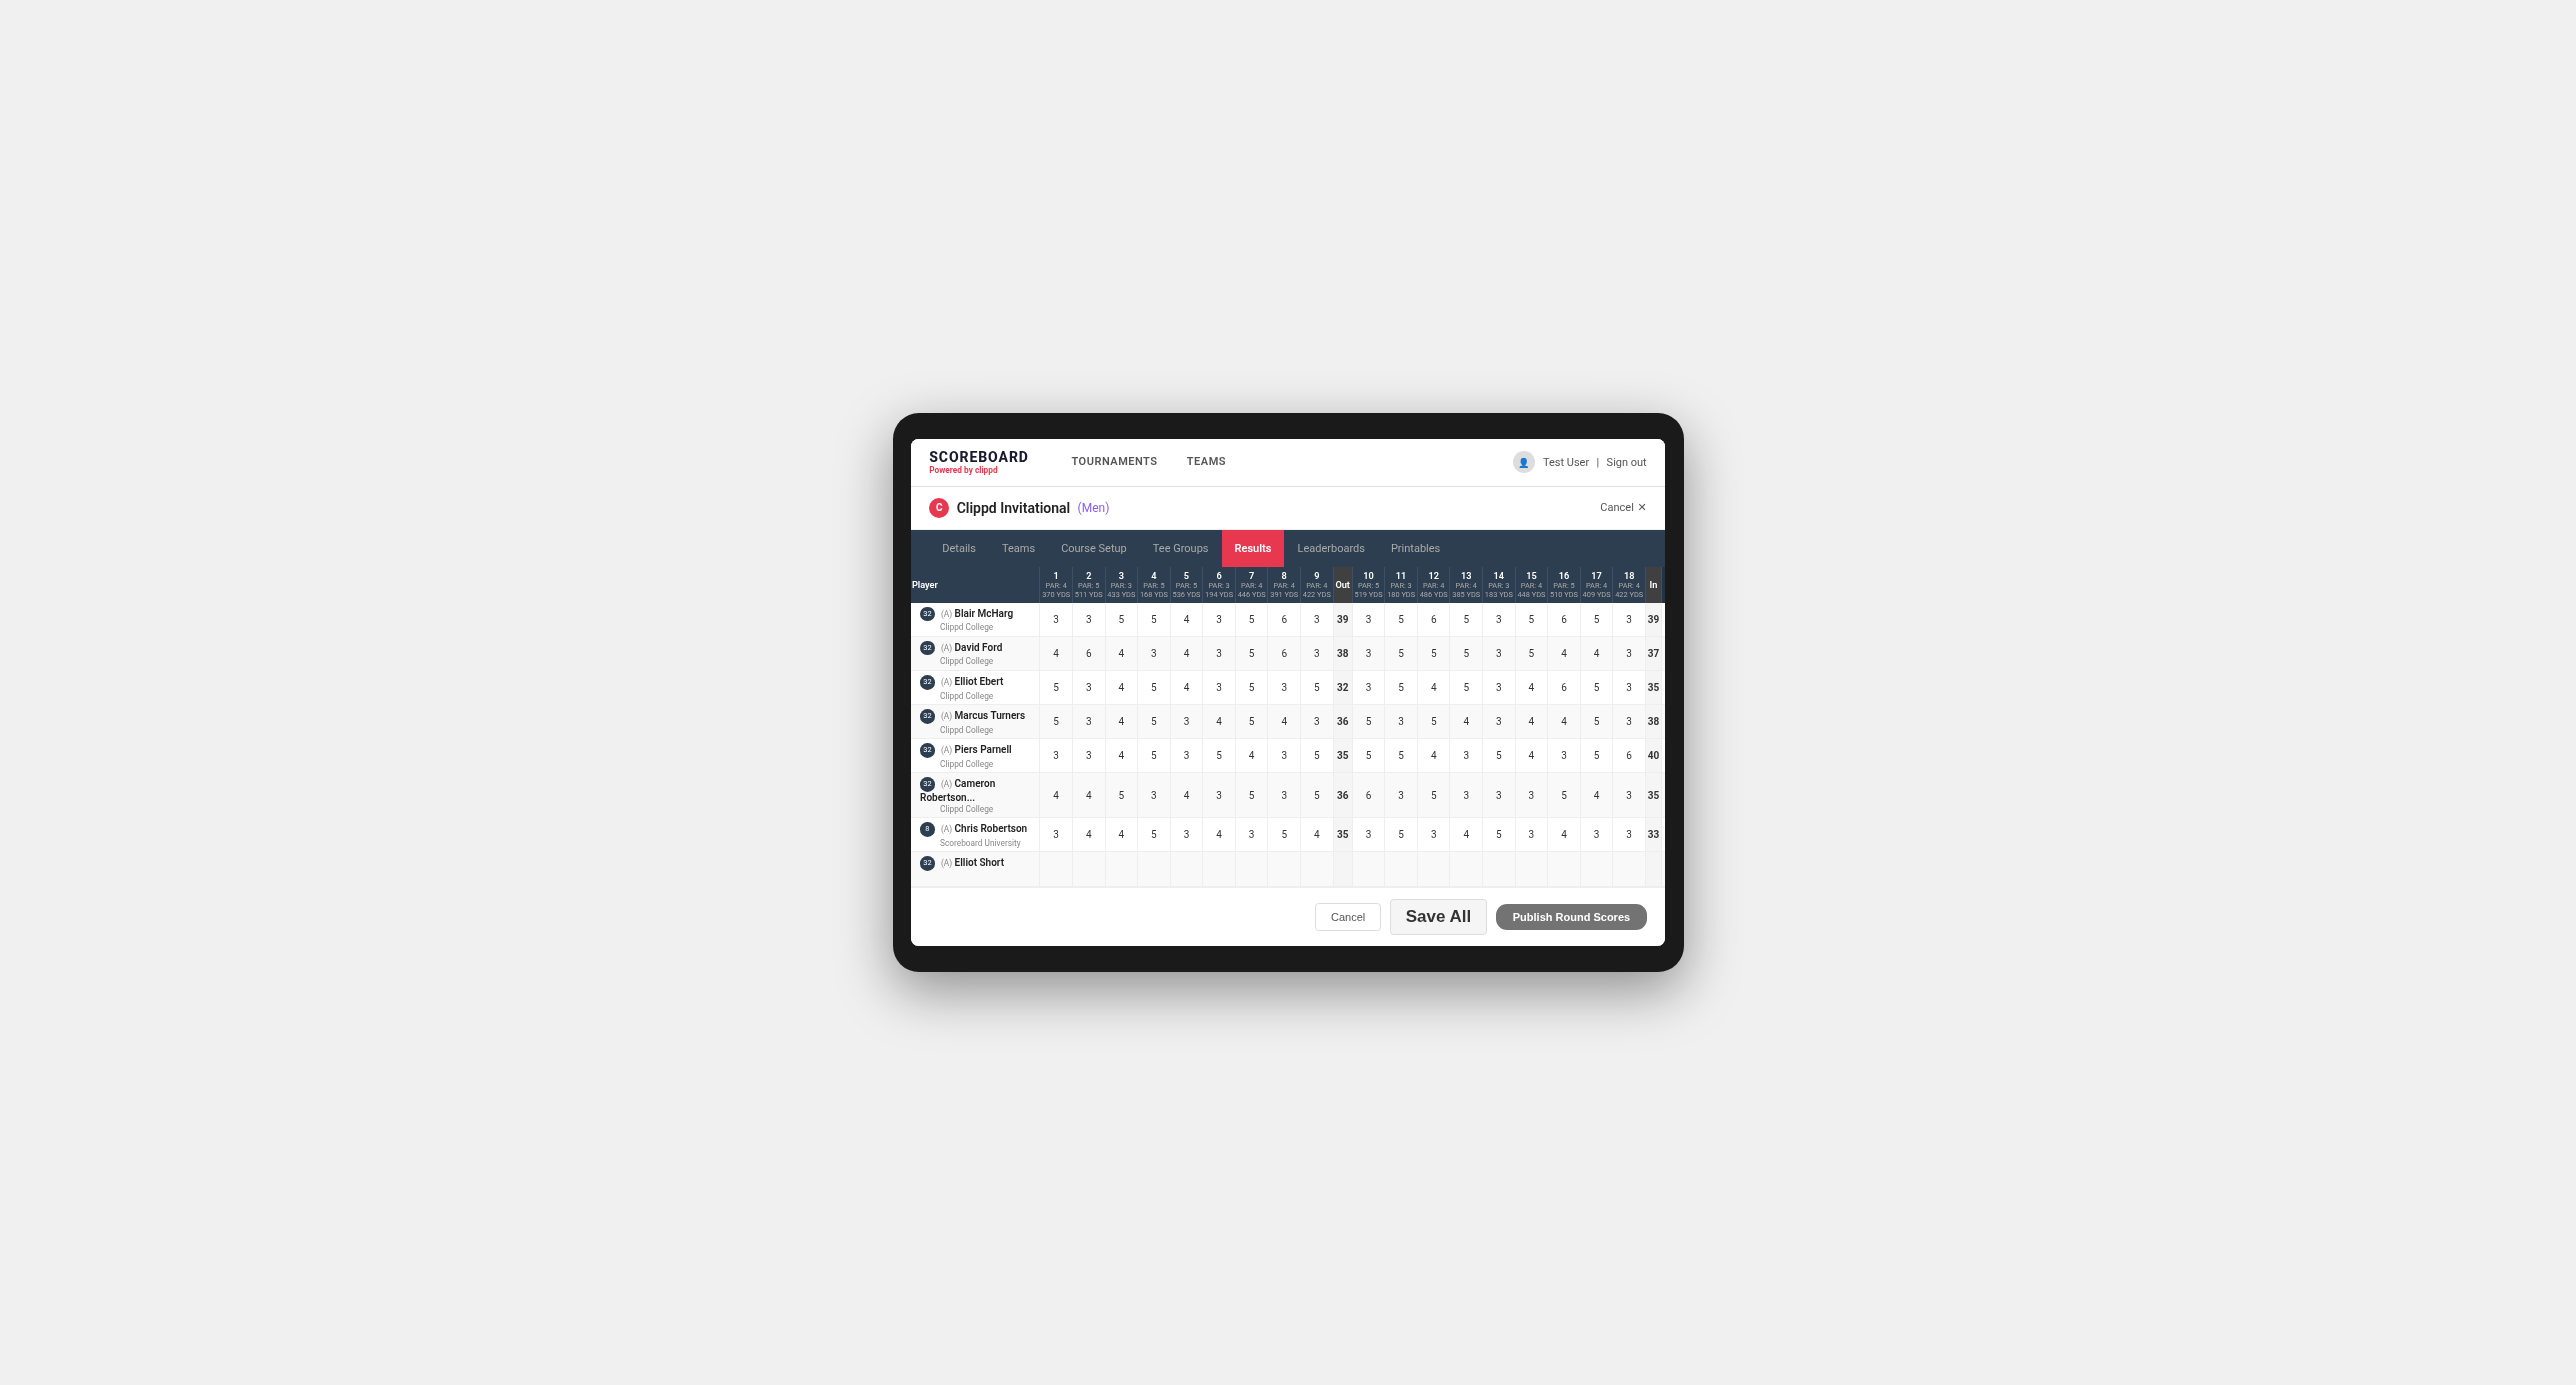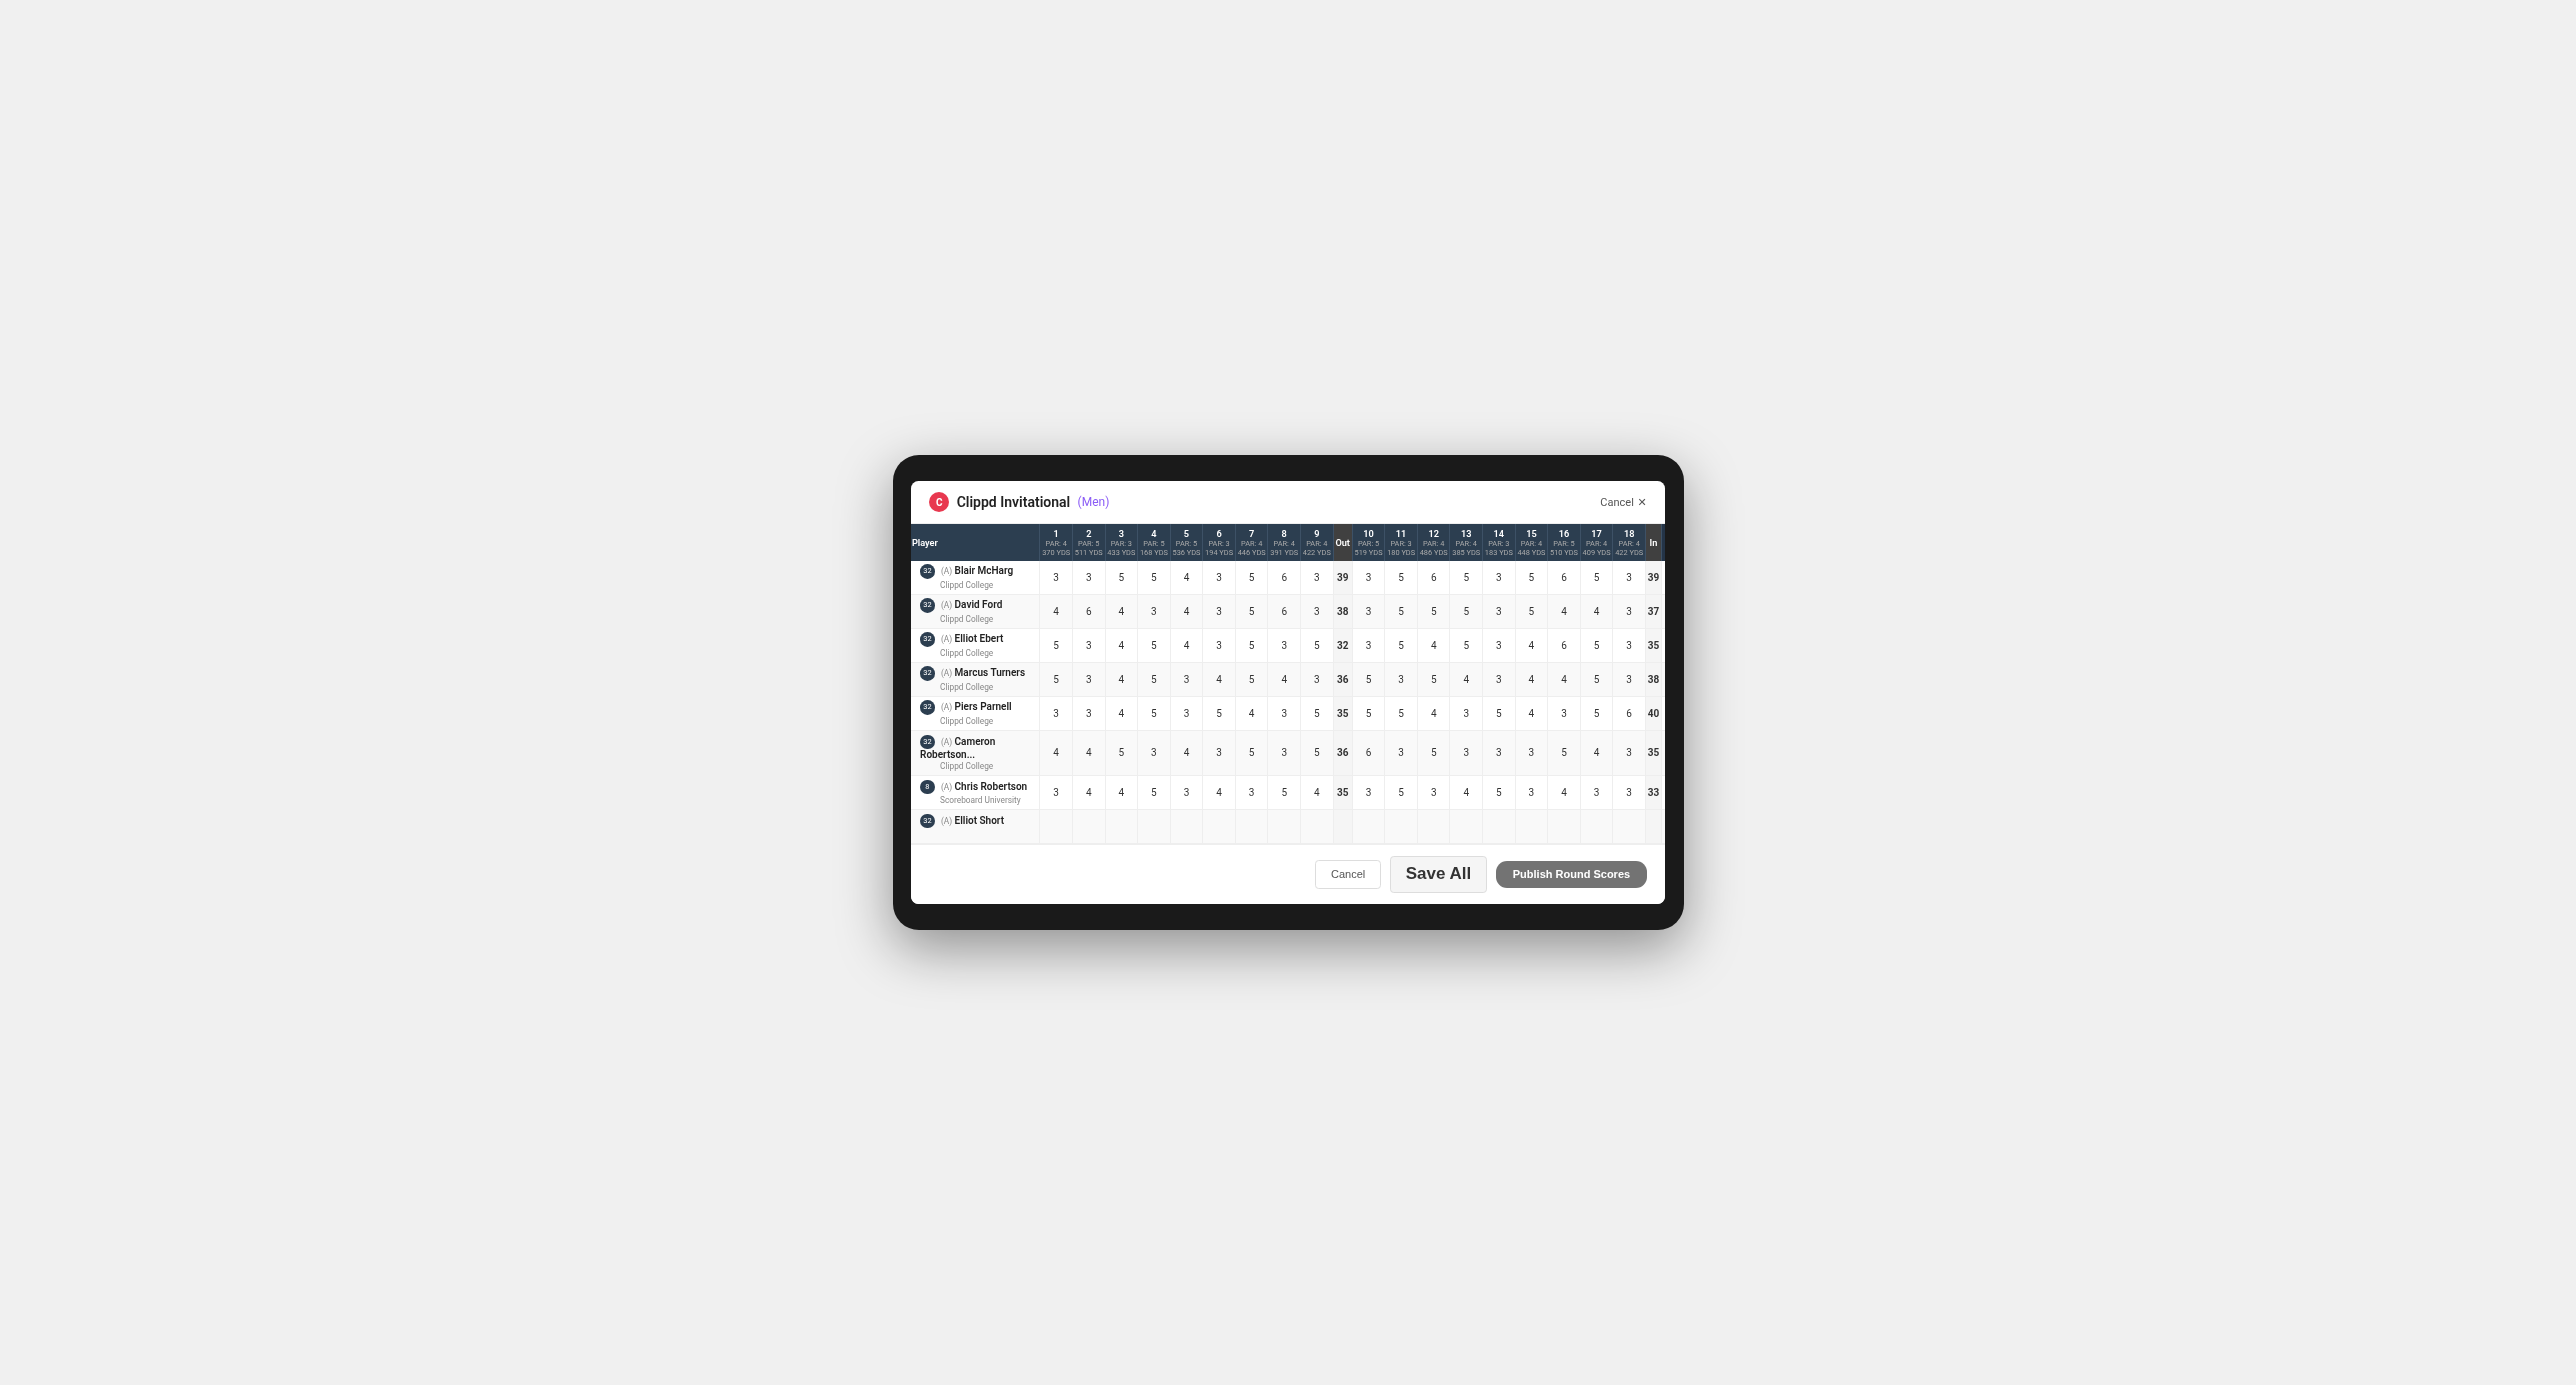--- a/index.html
+++ b/index.html
@@ -355,33 +355,60 @@
       min-width: 33px;
     }
   </style>
 </head>
 <body>
 
 <div class="outer-wrapper">
   <div class="tablet-frame">
     <div class="tablet-screen">
 
+      <div class="top-nav">
+        <div class="logo-area">
+          <span class="logo-text">SCOREBOARD</span>
+          <span class="logo-sub">
+            <span>Powered by </span><span style="color:#e8384f;font-weight:700;">clippd</span>
+          </span>
+        </div>
+        <div class="nav-links">
+          <div class="nav-link">TOURNAMENTS</div>
+          <div class="nav-link">TEAMS</div>
+        </div>
+        <div class="top-nav-right">
+          <div class="user-icon">👤</div>
+          <span>Test User</span>
+          <span>|</span>
+          <a style="color:#555;text-decoration:none;font-size:11px;">Sign out</a>
+        </div>
+      </div>
 
       <div class="page-header">
         <div class="tournament-title">
           <div class="tournament-icon">C</div>
           <span>Clippd Invitational</span>
           <span class="tournament-gender">(Men)</span>
         </div>
         <div class="cancel-btn">
           <span>Cancel</span>
           <span>✕</span>
         </div>
       </div>
 
+      <div class="sub-nav">
+        <div class="sub-nav-tab">Details</div>
+        <div class="sub-nav-tab">Teams</div>
+        <div class="sub-nav-tab">Course Setup</div>
+        <div class="sub-nav-tab">Tee Groups</div>
+        <div class="sub-nav-tab active">Results</div>
+        <div class="sub-nav-tab">Leaderboards</div>
+        <div class="sub-nav-tab">Printables</div>
+      </div>
 
 
       <div class="score-table-wrapper">
         <table class="score-table">
           <thead>
             <tr>
               <th class="player-header">Player</th>
               <th>1<span class="hole-sub">PAR: 4<br>370 YDS</span></th>
               <th>2<span class="hole-sub">PAR: 5<br>511 YDS</span></th>
               <th>3<span class="hole-sub">PAR: 3<br>433 YDS</span></th>

